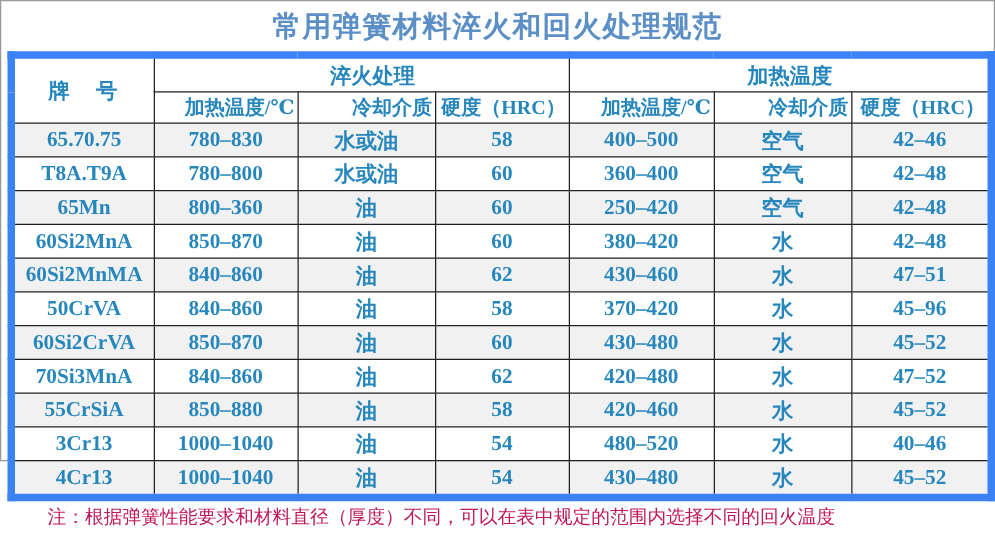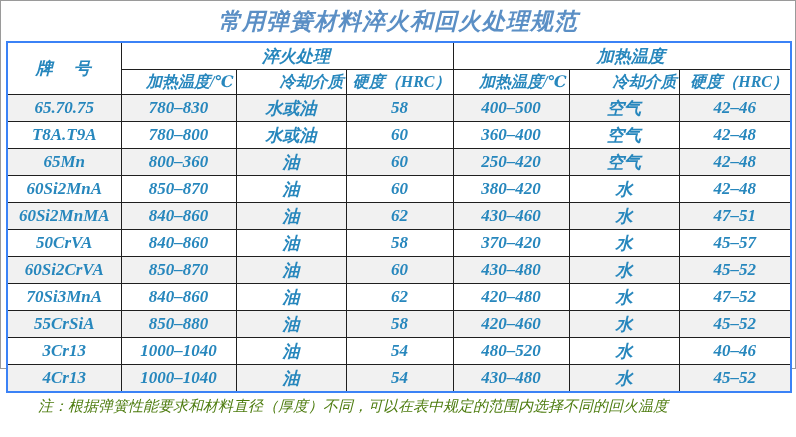--- a/index.html
+++ b/index.html
@@ -9,56 +9,55 @@
     box-sizing:border-box;
     font-family:"Liberation Serif","DejaVu Serif",serif;
     overflow:hidden;
   }
   .page {
     width:796px; height:369px;
     box-sizing:border-box;
     border:1px solid #9a9a9a;
     padding:3px 5px 0 5px;
     background:#ffffff;
-    font-style:italic;
   }
   .title {
     text-align:center;
     color:#5b8fc5;
     font-size:23px;
     font-weight:bold;
     letter-spacing:1px;
     padding:2px 0 4px 0;
     font-family:"Liberation Sans","DejaVu Sans",sans-serif;
   }
   table.spec {
     border-collapse:collapse;
     table-layout:fixed;
     width:784px;
-    border:2px solid #3b82f6;
+    border:6px solid #3b82f6;
   }
   table.spec th, table.spec td {
     border:1px solid #1f1f1f;
     text-align:center;
     vertical-align:middle;
     color:#2787bd;
     font-weight:bold;
     padding:0 2px;
     overflow:hidden;
     white-space:nowrap;
   }
   thead th.group { height:26px; font-size:17px;padding-left:20px; }
   thead th.sub   { height:24px; font-size:16px;text-align:right; }
   th.corner      { font-size:17px; letter-spacing:2px; }
   tbody td { height:26px; font-size:17px; }
   tbody tr:nth-child(odd)  td { background:#f1f1f1; }
   tbody tr:nth-child(even) td { background:#ffffff; }
   thead th { background:#ffffff; }
   .note {
-    color:#4d7c0f;
+    color:#be185d;
     font-size:15px;
     line-height:20px;
     padding:3px 2px 0 2px;
     font-family:"Liberation Sans","DejaVu Sans",sans-serif;
   }
   .note .l1 { text-indent:2em; }
 </style>
 </head>
 <body>
 
@@ -136,21 +135,21 @@
         <td>水</td>
         <td>47–51</td>
       </tr>
       <tr>
         <td>50CrVA</td>
         <td>840–860</td>
         <td>油</td>
         <td>58</td>
         <td>370–420</td>
         <td>水</td>
-        <td>45–57</td>
+        <td>45–96</td>
       </tr>
       <tr>
         <td>60Si2CrVA</td>
         <td>850–870</td>
         <td>油</td>
         <td>60</td>
         <td>430–480</td>
         <td>水</td>
         <td>45–52</td>
       </tr>

